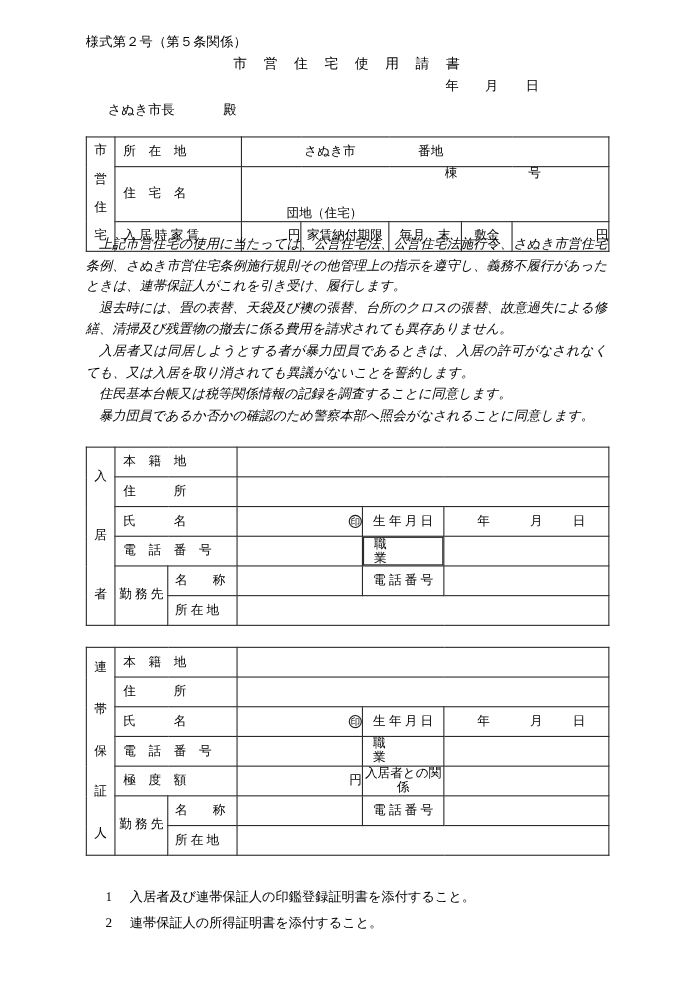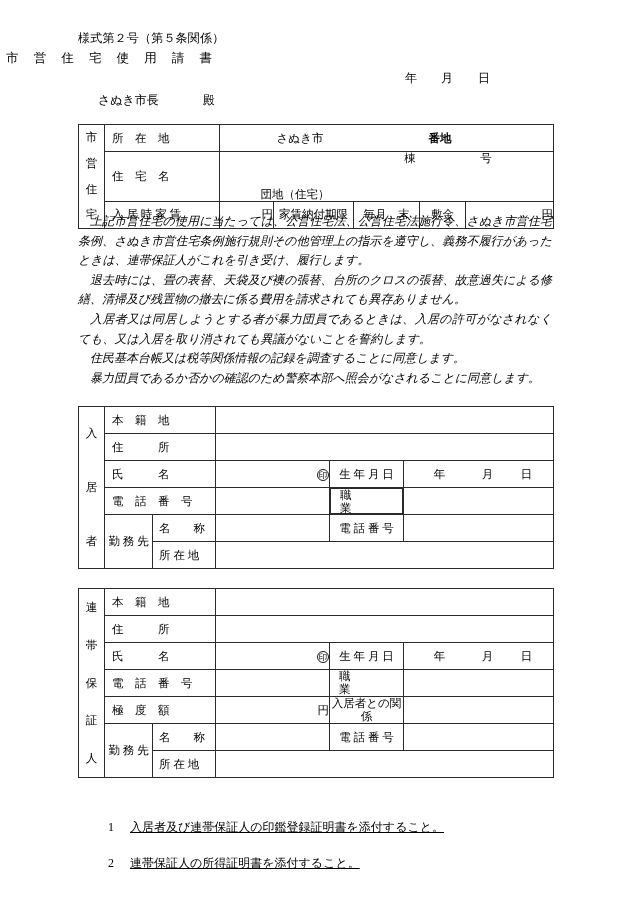--- a/index.html
+++ b/index.html
@@ -32,21 +32,21 @@
     top: 30px;
     font-size: 12px;
     letter-spacing: 0.2px;
     white-space: nowrap;
   }
   .doc-title {
     position: absolute;
     left: 0;
     top: 50px;
     width: 630px;
-    text-align: left;
+    text-align: center;
     font-size: 12.5px;
     letter-spacing: 6px;
     text-indent: 6px;
     white-space: nowrap;
   }
   .date-line {
     position: absolute;
     left: 405px;
     top: 70px;
     font-size: 12px;
@@ -130,23 +130,22 @@
   
   .remarks {
     position: absolute;
     left: 74px;
     top: 802px;
     font-size: 12px;
     line-height: 19.5px;
   }
   .remarks .rm-title { margin: 0; }
   .remarks .rm-item {
-    margin: 16px;
+    margin: 4px;
     padding-left: 18px;
-    text-decoration: underline;
   }
   .remarks .rm-num {
     display: inline-block;
     width: 22px;
   }
   .inkan {
     display: inline-block;
     width: 12px;
     height: 12px;
     line-height: 11px;
@@ -197,21 +196,21 @@
         </div>
       </td>
       <td>
         <div class="lab">
               <span>所　在　地</span>
             </div>
       </td>
       <td colspan="5">
         <div style="display:flex;">
           <span style="width:160px;text-align:center;">さぬき市</span>
-          <span style="width:120px;text-align:center;font-weight:bold;">番地</span>
+          <span style="width:120px;text-align:left;">番地</span>
         </div>
       </td>
     </tr>
     <tr>
       <td>
         <div class="lab">
               <span>住　宅　名</span>
             </div>
       </td>
       <td colspan="5">

